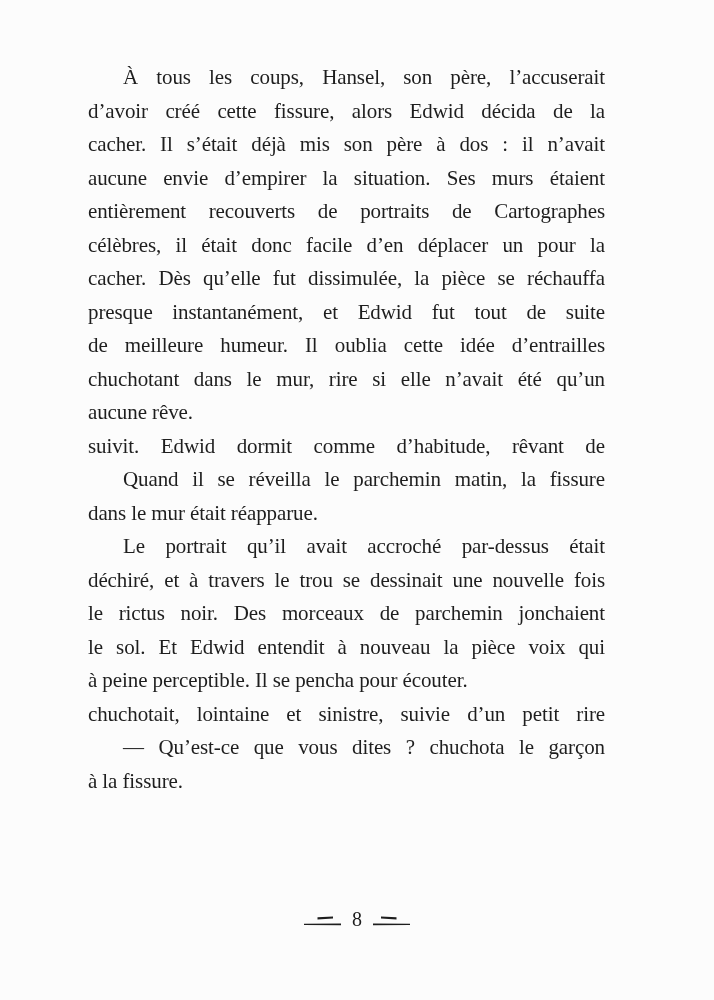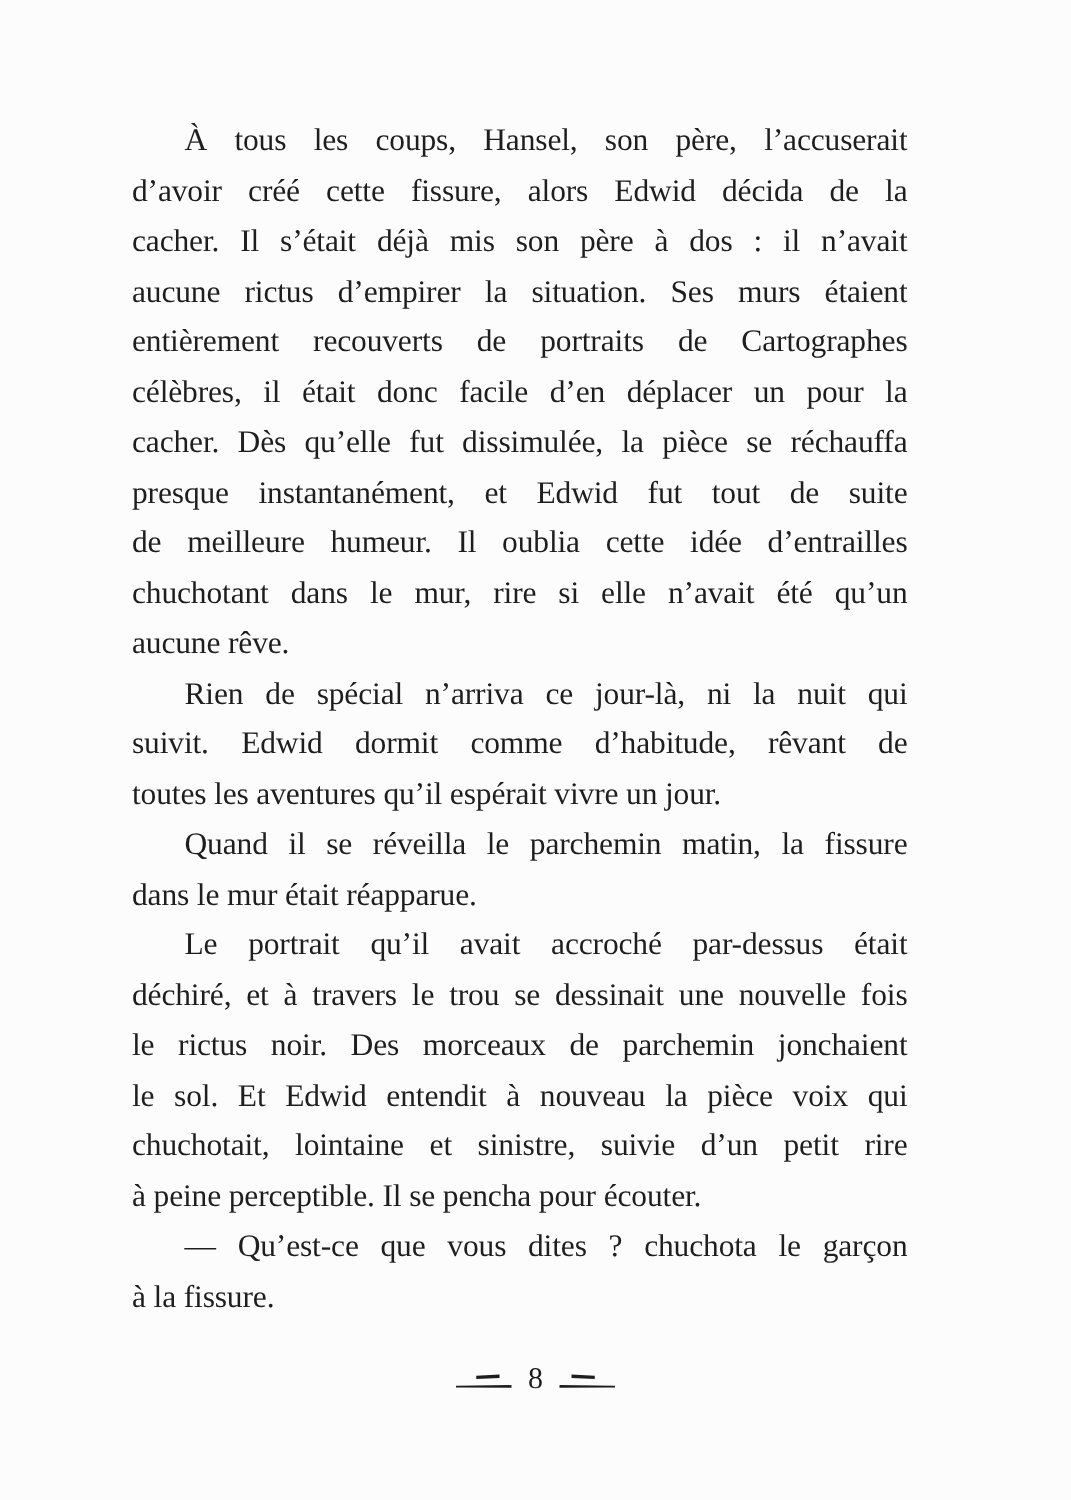--- a/index.html
+++ b/index.html
@@ -15,21 +15,21 @@
     color: #1e1e1e;
     overflow: hidden;
   }
   .page {
     position: absolute;
     inset: 0;
   }
   .text-block {
     position: absolute;
     left: 88px;
-    top: 77px;
+    top: 61px;
     width: 517px;
     font-size: 21px;
     line-height: 33.5px;
     letter-spacing: -0.1px;
   }
   .paragraph {
     margin: 0;
   }
   .line {
     height: 33.5px;
@@ -69,45 +69,43 @@
 </head>
 <body style="background: rgb(252, 252, 252); color: rgb(30, 30, 30);">
 
 <div class="page">
 
   <main class="text-block">
       <div class="paragraph">
         <div class="line first">À tous les coups, Hansel, son père, l’accuserait</div>
         <div class="line">d’avoir créé cette fissure, alors Edwid décida de la</div>
         <div class="line">cacher. Il s’était déjà mis son père à dos : il n’avait</div>
-        <div class="line">aucune rictus d’empirer la situation. Ses murs étaient</div>
+        <div class="line">aucune envie d’empirer la situation. Ses murs étaient</div>
         <div class="line">entièrement recouverts de portraits de Cartographes</div>
         <div class="line">célèbres, il était donc facile d’en déplacer un pour la</div>
         <div class="line">cacher. Dès qu’elle fut dissimulée, la pièce se réchauffa</div>
         <div class="line">presque instantanément, et Edwid fut tout de suite</div>
         <div class="line">de meilleure humeur. Il oublia cette idée d’entrailles</div>
         <div class="line">chuchotant dans le mur, rire si elle n’avait été qu’un</div>
         <div class="line last">aucune rêve.</div>
       </div>
       <div class="paragraph">
-        <div class="line first">Rien de spécial n’arriva ce jour-là, ni la nuit qui</div>
         <div class="line">suivit. Edwid dormit comme d’habitude, rêvant de</div>
-        <div class="line last">toutes les aventures qu’il espérait vivre un jour.</div>
       </div>
       <div class="paragraph">
         <div class="line first">Quand il se réveilla le parchemin matin, la fissure</div>
         <div class="line last">dans le mur était réapparue.</div>
       </div>
       <div class="paragraph">
         <div class="line first">Le portrait qu’il avait accroché par-dessus était</div>
         <div class="line">déchiré, et à travers le trou se dessinait une nouvelle fois</div>
         <div class="line">le rictus noir. Des morceaux de parchemin jonchaient</div>
         <div class="line">le sol. Et Edwid entendit à nouveau la pièce voix qui</div>
+        <div class="line last">à peine perceptible. Il se pencha pour écouter.</div>
         <div class="line">chuchotait, lointaine et sinistre, suivie d’un petit rire</div>
-        <div class="line last">à peine perceptible. Il se pencha pour écouter.</div>
       </div>
       <div class="paragraph">
         <div class="line first">— Qu’est-ce que vous dites ? chuchota le garçon</div>
         <div class="line last">à la fissure.</div>
       </div>
     </main>
 
   <div class="footer">
     <svg class="flourish" width="38" height="12" viewBox="0 0 38 12">
       <polygon points="13.5,2.2 29,1.4 29,3.6 13.5,4.4" fill="#1e1e1e"></polygon>

